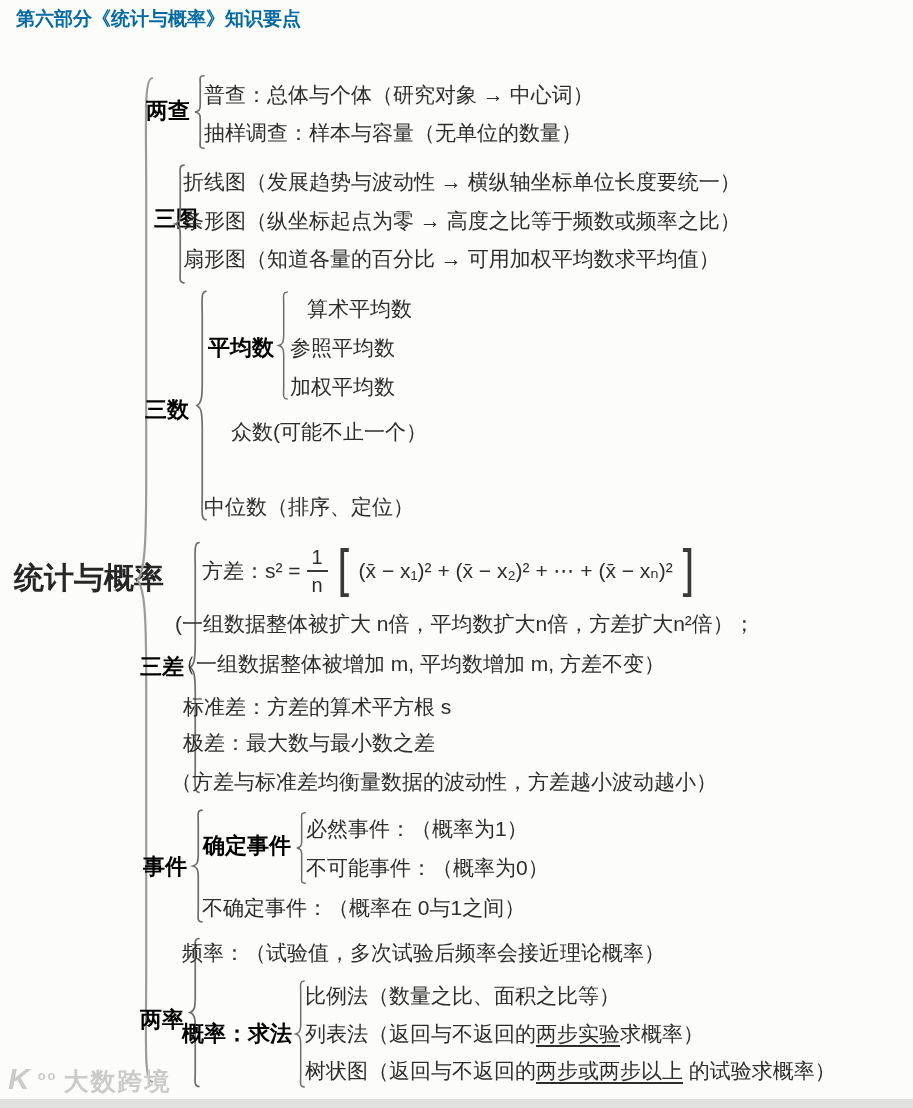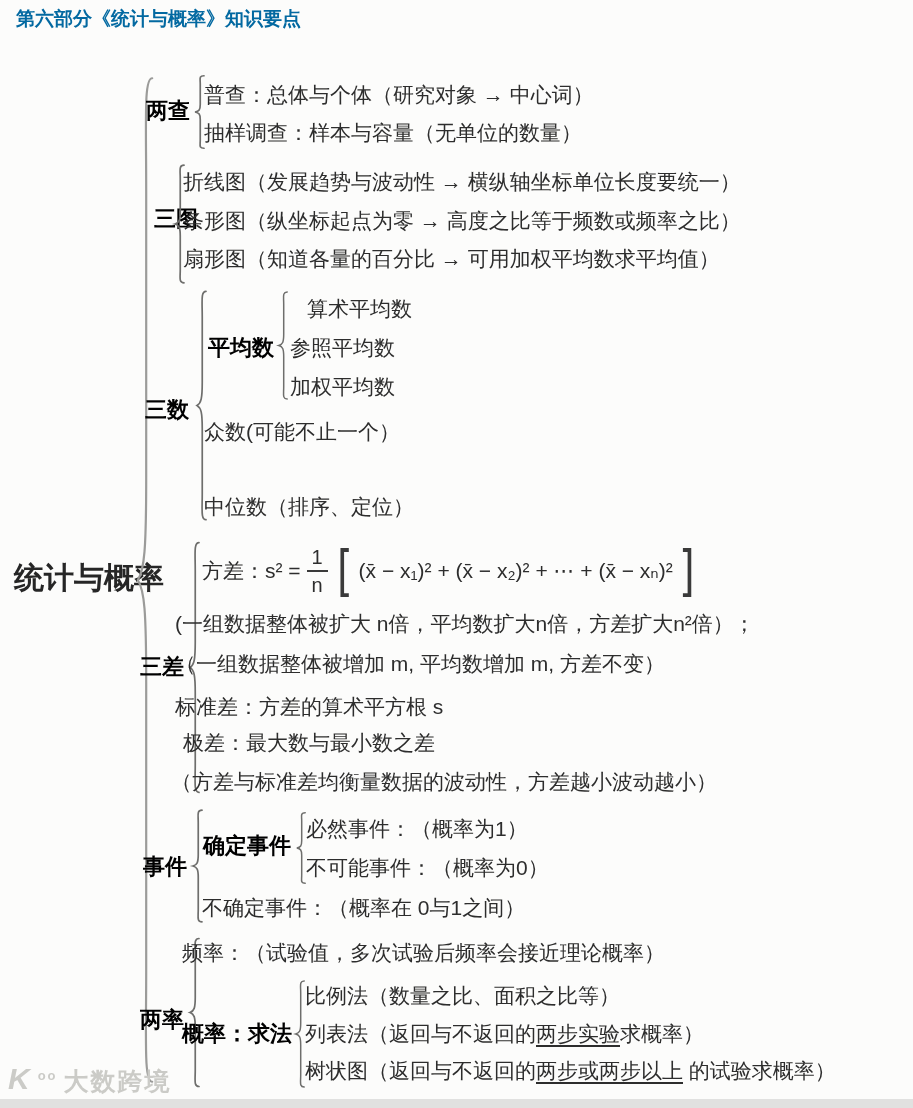--- a/index.html
+++ b/index.html
@@ -92,40 +92,40 @@
   <svg class="brace" style="left:194px;top:289px;width:15px;height:233px;" viewBox="0 0 20 100" preserveAspectRatio="none">
     <path d="M16 1 C9 1 11 5 11 12 L11 40 C11 47 9.5 49 4 50 C9.5 51 11 53 11 60 L11 88 C11 95 9 99 16 99" fill="none" stroke="#6e6e6c" stroke-width="1.7" stroke-linecap="round" vector-effect="non-scaling-stroke"></path>
   </svg>
   <div class="line lbl" style="left:208px;top:335px;">平均数</div>
   <svg class="brace" style="left:276px;top:291px;width:14px;height:109px;" viewBox="0 0 20 100" preserveAspectRatio="none">
     <path d="M16 1 C9 1 11 5 11 12 L11 40 C11 47 9.5 49 4 50 C9.5 51 11 53 11 60 L11 88 C11 95 9 99 16 99" fill="none" stroke="#6e6e6c" stroke-width="1.5" stroke-linecap="round" vector-effect="non-scaling-stroke"></path>
   </svg>
   <div class="line" style="left:290px;top:296px;margin-left:17px;">算术平均数</div>
   <div class="line" style="left:290px;top:335px;">参照平均数</div>
   <div class="line" style="left:290px;top:374px;">加权平均数</div>
-  <div class="line" style="left:204px;top:419px;">众数(可能不止一个）</div>
+  <div class="line" style="left:204px;top:419px;padding-left:27px;">众数(可能不止一个）</div>
   <div class="line" style="left:204px;top:494px;">中位数（排序、定位）</div>
 
   <div class="line lbl" style="left:140px;top:654px;">三差</div>
   <svg class="brace" style="left:187px;top:540px;width:15px;height:255px;" viewBox="0 0 20 100" preserveAspectRatio="none">
     <path d="M16 1 C9 1 11 5 11 12 L11 40 C11 47 9.5 49 4 50 C9.5 51 11 53 11 60 L11 88 C11 95 9 99 16 99" fill="none" stroke="#6e6e6c" stroke-width="1.7" stroke-linecap="round" vector-effect="non-scaling-stroke"></path>
   </svg>
   <div class="line formula" style="left:202px;top:541px;">
     <span class="f-lead">方差：s² =</span>
     <span class="frac">
       <span class="num">1</span>
       <span class="den">n</span>
     </span>
     <span class="bigbr">[</span>
     <span class="f-body">(x̄ − x₁)² + (x̄ − x₂)² + ⋯ + (x̄ − xₙ)²</span>
     <span class="bigbr">]</span>
   </div>
   <div class="line" style="left:175px;top:611px;">(一组数据整体被扩大 n倍，平均数扩大n倍，方差扩大n²倍）；</div>
   <div class="line" style="left:175px;top:651px;">（一组数据整体被增加 m, 平均数增加 m, 方差不变）</div>
-  <div class="line" style="left:175px;top:694px;">标准差：方差的算术平方根 s</div>
+  <div class="line" style="left:183px;top:694px;">标准差：方差的算术平方根 s</div>
   <div class="line" style="left:183px;top:730px;">极差：最大数与最小数之差</div>
   <div class="line" style="left:171px;top:769px;">（方差与标准差均衡量数据的波动性，方差越小波动越小）</div>
 
   <div class="line lbl" style="left:143px;top:854px;">事件</div>
   <svg class="brace" style="left:190px;top:809px;width:15px;height:114px;" viewBox="0 0 20 100" preserveAspectRatio="none">
     <path d="M16 1 C9 1 11 5 11 12 L11 40 C11 47 9.5 49 4 50 C9.5 51 11 53 11 60 L11 88 C11 95 9 99 16 99" fill="none" stroke="#6e6e6c" stroke-width="1.7" stroke-linecap="round" vector-effect="non-scaling-stroke"></path>
   </svg>
   <div class="line lbl" style="left:203px;top:833px;">确定事件</div>
   <svg class="brace" style="left:294px;top:812px;width:14px;height:72px;" viewBox="0 0 20 100" preserveAspectRatio="none">
     <path d="M16 1 C9 1 11 5 11 12 L11 40 C11 47 9.5 49 4 50 C9.5 51 11 53 11 60 L11 88 C11 95 9 99 16 99" fill="none" stroke="#6e6e6c" stroke-width="1.5" stroke-linecap="round" vector-effect="non-scaling-stroke"></path>

